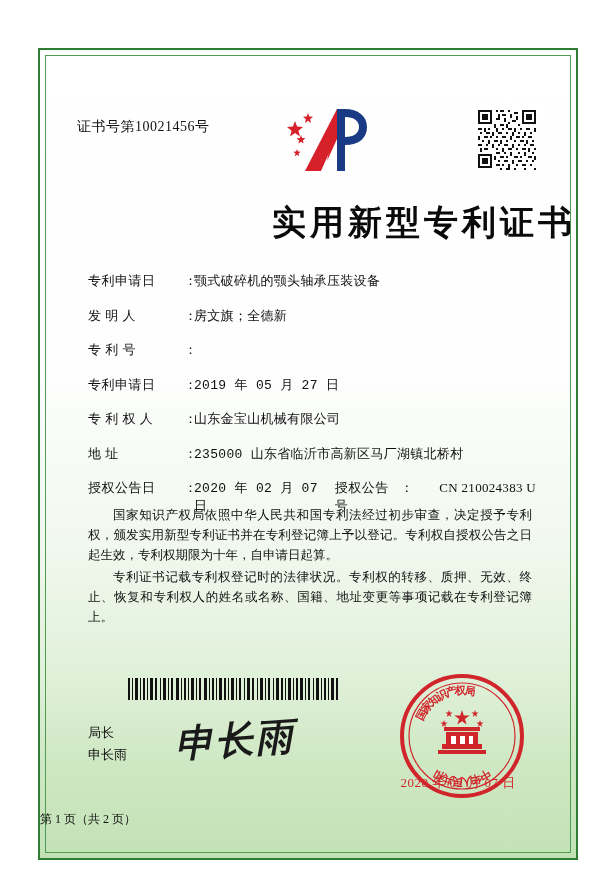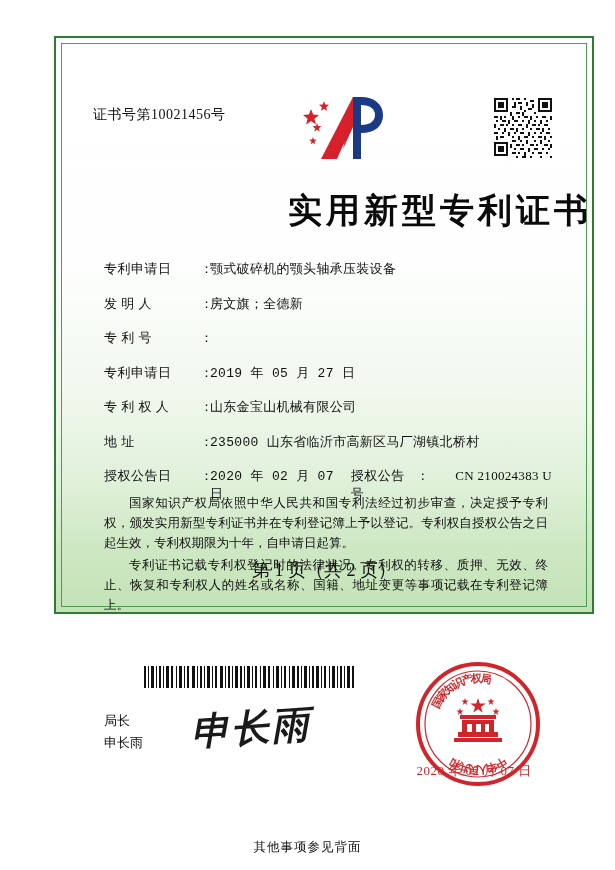--- a/index.html
+++ b/index.html
@@ -16,33 +16,32 @@
   .page {
     position: relative;
     width: 615px;
     height: 870px;
     background: #ffffff;
   }
   
   .sheet {
     position: absolute;
     left: 38px;
-    top: 36px;
+    top: 48px;
     width: 540px;
-    height: 578px;
+    height: 812px;
     background: linear-gradient(180deg,
         #ffffff 0%,
         #fdfefd 40%,
         #f1f8ee 62%,
         #dff0d8 78%,
         #cfe8c4 88%,
         #c2e2b6 100%);
     border: 2px solid #2f7d32;
     box-sizing: border-box;
-    margin-left: 16px;
   }
   .sheet-inner {
     position: absolute;
     left: 5px;
     top: 5px;
     right: 5px;
     bottom: 5px;
     border: 1px solid #4f9b52;
     pointer-events: none;
   }
@@ -194,22 +193,22 @@
     color: #d0262b;
     letter-spacing: 0.5px;
   }
 
   
   .page-num {
     position: absolute;
     left: 0;
     right: 0;
     bottom: 30px;
-    text-align: center;
-    font-size: 18px;
+    text-align: left;
+    font-size: 12px;
     color: #101010;
   }
   .footnote {
     position: absolute;
     left: 0;
     right: 0;
     bottom: 14px;
     text-align: center;
     font-size: 12.5px;
     color: #101010;
@@ -507,14 +506,13 @@
           <text x="66" y="24" text-anchor="middle" transform="rotate(198 66 66)">共</text>
           <text x="66" y="24" text-anchor="middle" transform="rotate(210 66 66)">和</text>
         </g>
       </svg>
     </div>
     <div class="seal-date">2020 年 02 月 07 日</div>
 
     <div class="page-num">第 1 页（共 2 页）</div>
   </div>
 
-  <div class="footnote">其他事项参见背面</div>
 </div>
 
 </body></html>

